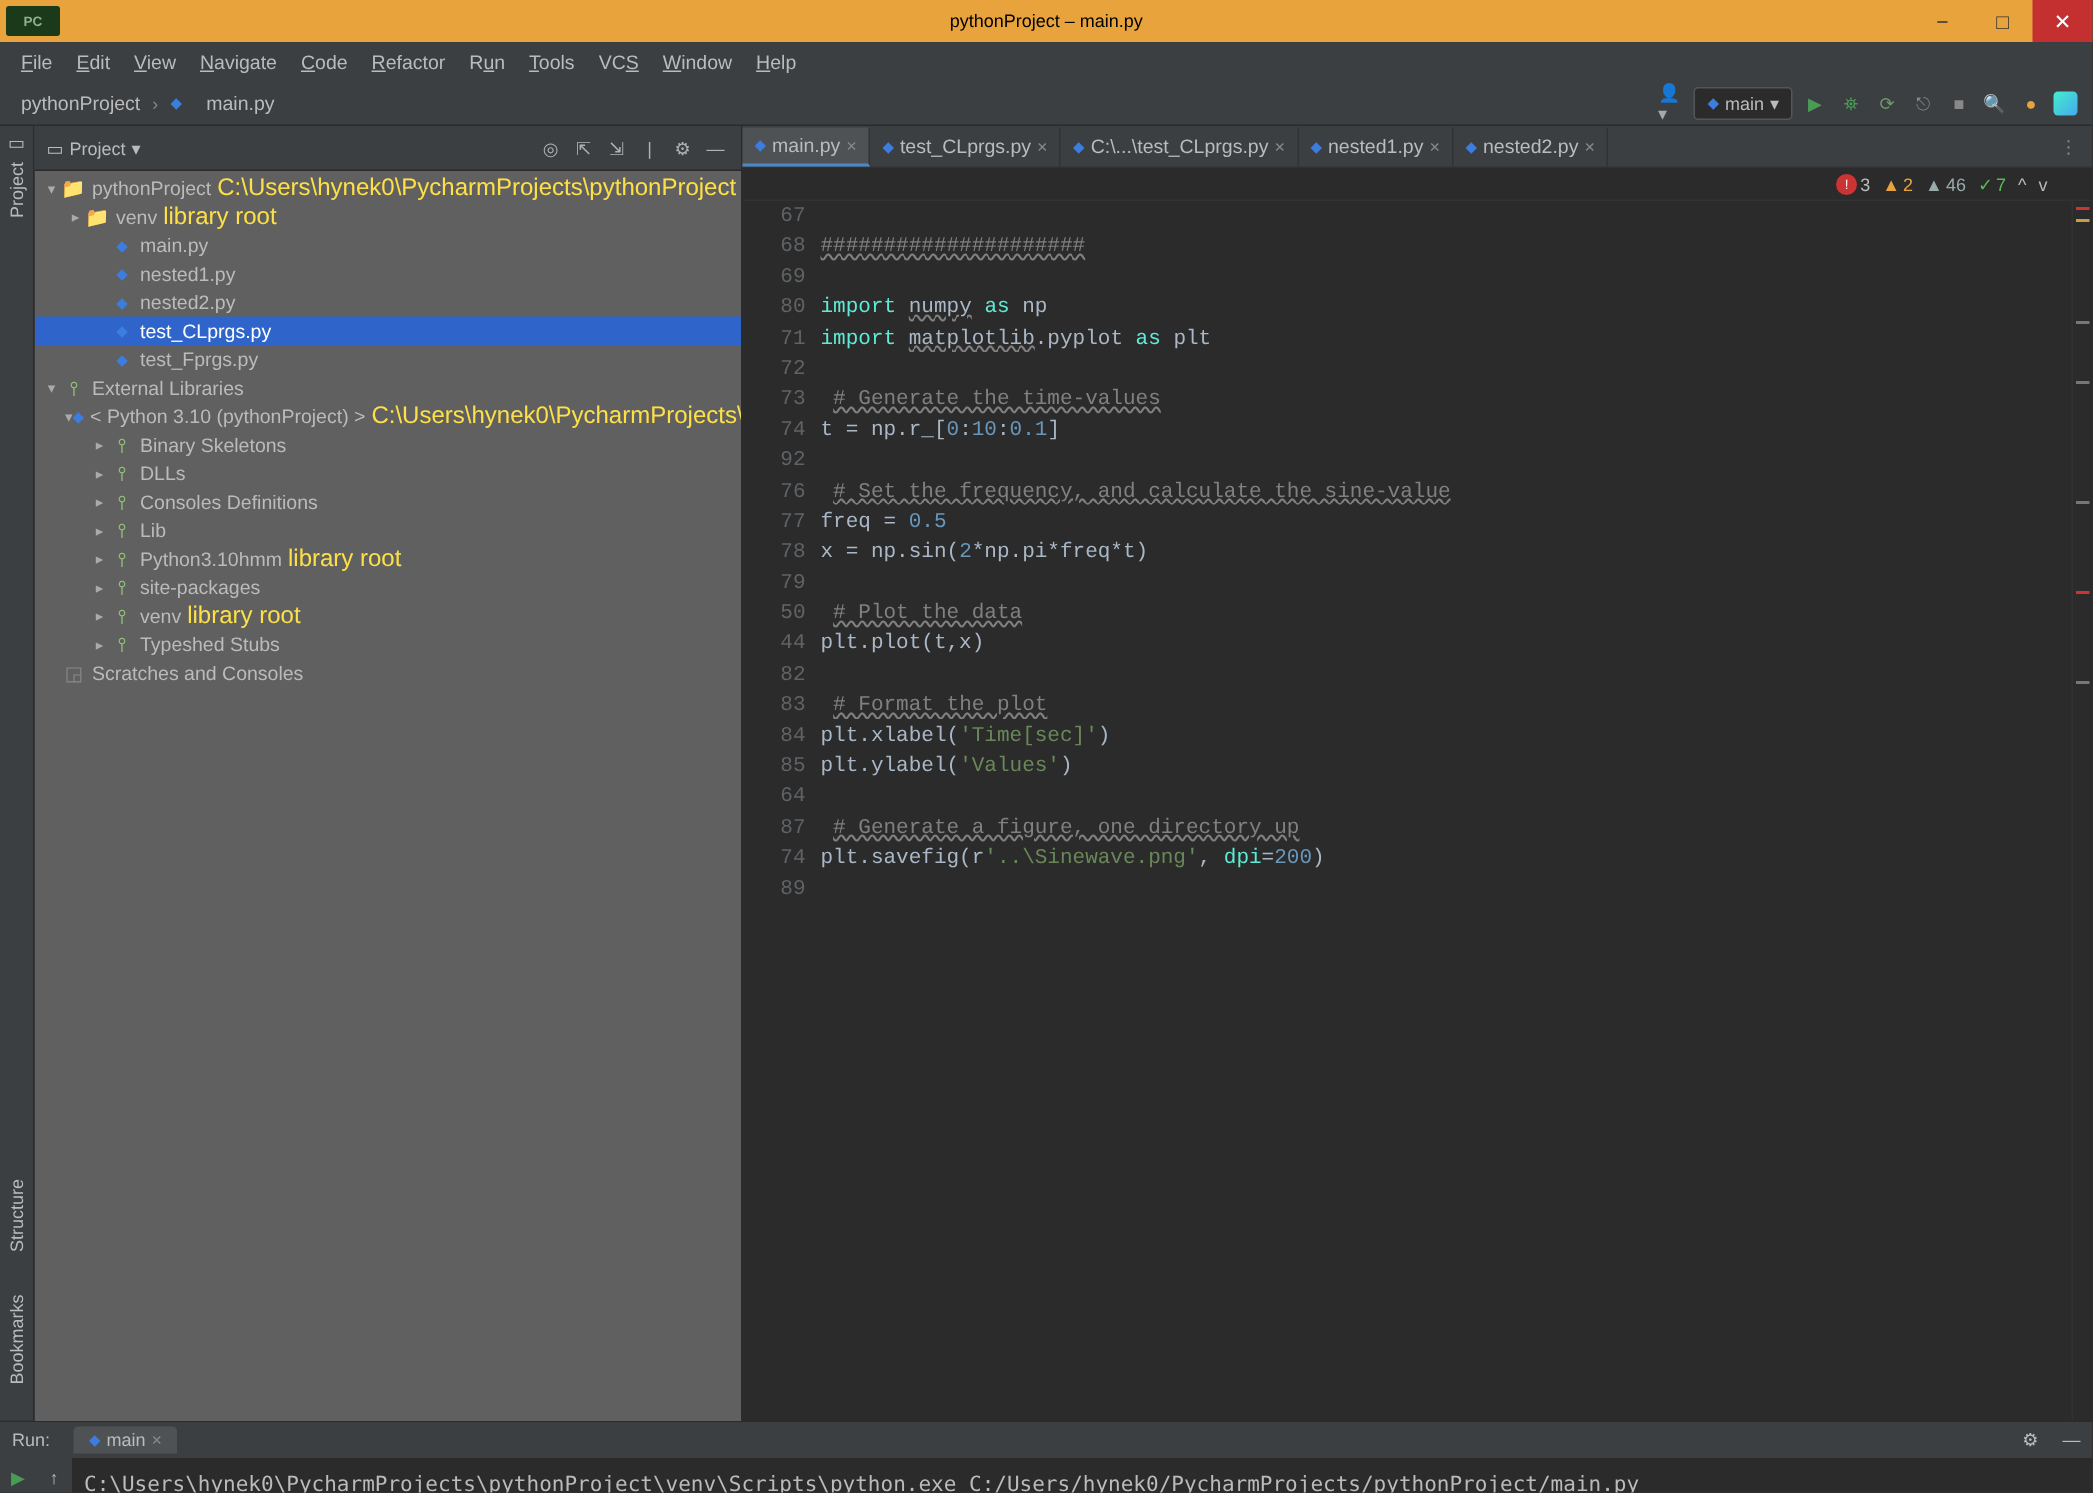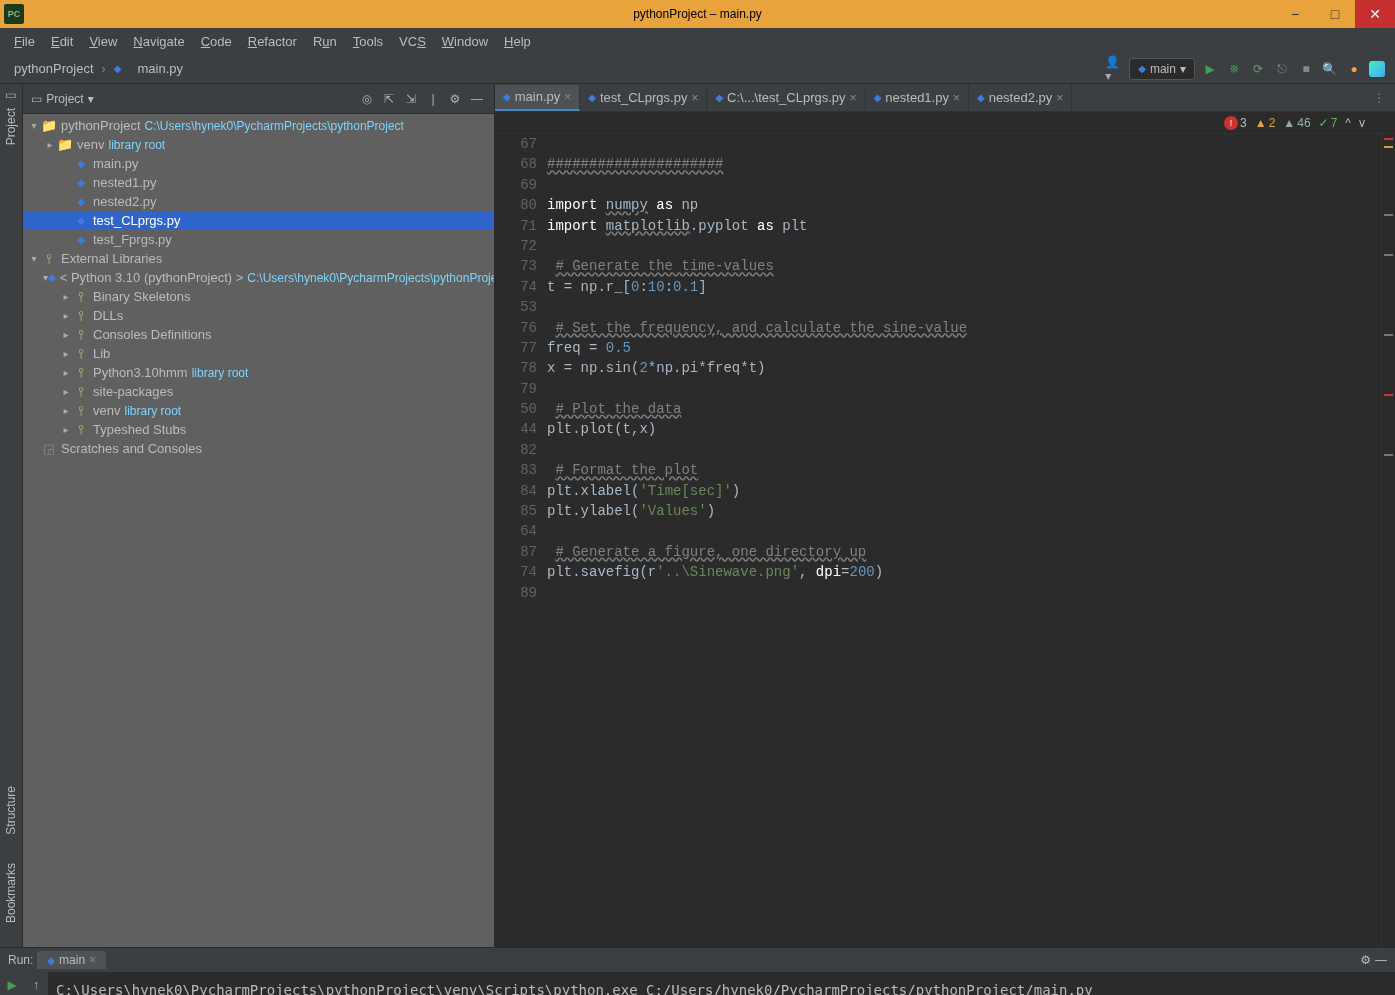--- a/index.html
+++ b/index.html
@@ -1,18 +1,18 @@
 <!DOCTYPE html>
 <html><head>
 <meta charset="utf-8">
 <style>
 * { margin:0; padding:0; box-sizing:border-box; }
 body { font-family:"Segoe UI",Arial,sans-serif; font-size:12px; background:#3c3f41; color:#bbbbbb; width:1395px; height:995px; overflow:hidden; }
 .titlebar { height:28px; background:#e8a33d; display:flex; align-items:center; justify-content:center; position:relative; color:#000; }
-.titlebar-left { position:absolute; left:4px; width:20px; height:20px; background:#1a3a1a; border-radius:2px; display:flex; align-items:center; justify-content:center; color:#8faf8f; font-size:9px; font-weight:bold; }
+.titlebar-left { position:absolute; left:4px; width:36px; height:20px; background:#1a3a1a; border-radius:2px; display:flex; align-items:center; justify-content:center; color:#8faf8f; font-size:9px; font-weight:bold; }
 .titlebar-right { position:absolute; right:0; display:flex; }
 .titlebar-btn { width:40px; height:28px; display:flex; align-items:center; justify-content:center; color:#333; font-size:14px; }
 .titlebar-btn.close { background:#c43030; color:#fff; }
 .menubar { height:26px; background:#3c3f41; display:flex; align-items:center; padding:0 6px; font-size:13px; }
 .menubar span { padding:3px 8px; }
 .menubar span u { text-decoration:underline; }
 .navbar { height:30px; background:#3c3f41; display:flex; align-items:center; border-bottom:1px solid #2b2b2b; }
 .breadcrumb { display:flex; align-items:center; padding-left:10px; gap:4px; flex:1; }
 .bc-item { padding:2px 4px; font-size:13px; }
 .bc-sep { color:#888; }
@@ -33,21 +33,21 @@
 .pane-header { height:30px; display:flex; align-items:center; padding:0 8px; background:#3c3f41; border-bottom:1px solid #2b2b2b; }
 .pane-title { display:flex; align-items:center; gap:4px; flex:1; }
 .pane-tools { display:flex; gap:4px; }
 .pane-tool { width:18px; height:18px; display:flex; align-items:center; justify-content:center; color:#afb1b3; }
 .tree { flex:1; overflow:auto; background:#606060; font-size:13px; padding-top:2px; }
 .tree-row { display:flex; align-items:center; height:19px; padding-left:4px; }
 .tree-row.sel { background:#2f65ca; color:#fff; }
 .tree-arrow { width:14px; text-align:center; color:#aaa; font-size:10px; }
 .tree-icon { width:16px; height:14px; margin-right:4px; display:inline-flex; align-items:center; justify-content:center; }
 .tree-label { white-space:nowrap; }
-.tree-extra { color:#7dd3fc; margin-left:4px; font-size:12px; }
+.tree-extra { color:#fde047; margin-left:4px; font-size:16px; }
 .py-icon { color:#3c7de0; font-size:10px;}
 .folder-icon { color:#8a8a8a; }
 .lib-icon { color:#9c7; }
 
 .editor-area { flex:1; display:flex; flex-direction:column; background:#2b2b2b; min-width:0; }
 .tabs { height:28px; display:flex; align-items:center; border-bottom:1px solid #323232; background:#3c3f41; }
 .tab { display:flex; align-items:center; padding:0 8px; height:26px; gap:4px; font-size:13px; color:#bbb; border-right:1px solid #323232; }
 .tab.active { background:#4e5254; border-bottom:2px solid #4a88c7; }
 .tab-close { color:#888; font-size:12px; }
 .tab-more { margin-left:auto; padding:0 10px; color:#888; }
@@ -56,30 +56,30 @@
 .err-ic { background:#cc3333; color:#fff; border-radius:50%; width:14px; height:14px; font-size:9px; display:flex; align-items:center; justify-content:center; }
 .warn-ic { color:#e8a33d; }
 .weak-ic { color:#9aa; }
 .typo-ic { color:#5b5; }
 
 .editor { flex:1; display:flex; font-family:"Consolas","Courier New",monospace; font-size:14px; overflow:hidden; }
 .gutter { width:52px; text-align:right; padding-right:10px; color:#606366; background:#2b2b2b; }
 .gutter div { height:20.4px; line-height:20.4px; }
 .code { flex:1; white-space:pre; color:#a9b7c6; }
 .code div { height:20.4px; line-height:20.4px; }
-.kw { color:#ffffff; }
+.kw { color:#5eead4; }
 .str { color:#6a8759; }
 .num { color:#6897bb; }
 .cmt { color:#808080; }
 .und { text-decoration:underline wavy #808080; }
 .r-scrollbar { width:14px; background:#2b2b2b; border-left:1px solid #323232; position:relative; }
 .r-mark { position:absolute; left:2px; right:2px; height:2px; }
 
 .run-panel { height:320px; border-top:1px solid #2b2b2b; background:#2b2b2b; display:flex; flex-direction:column; }
-.run-header { height:24px; background:#3c3f41; display:flex; align-items:center; padding:0 8px; gap:4px; }
+.run-header { height:24px; background:#3c3f41; display:flex; align-items:center; padding:0 8px; gap:16px; }
 .run-tab { background:#4e5254; padding:2px 10px; border-radius:3px 3px 0 0; display:flex; gap:4px; align-items:center; }
 .run-body { flex:1; display:flex; }
 .run-toolbar-v { width:24px; background:#3c3f41; display:flex; flex-direction:column; align-items:center; padding-top:6px; gap:10px; }
 .run-toolbar-v2 { width:24px; background:#3c3f41; display:flex; flex-direction:column; align-items:center; padding-top:6px; gap:10px; }
 .run-out { flex:1; font-family:"Consolas",monospace; font-size:14px; padding:8px; color:#bbbbbb; white-space:pre; line-height:20.4px; }
 </style>
 </head>
 <body>
 
 <div class="titlebar">
@@ -305,21 +305,21 @@
     <div class="editor">
       <div class="gutter" id="gutter">
           <div>67</div>
           <div>68</div>
           <div>69</div>
           <div>80</div>
           <div>71</div>
           <div>72</div>
           <div>73</div>
           <div>74</div>
-          <div>53</div>
+          <div>92</div>
           <div>76</div>
           <div>77</div>
           <div>78</div>
           <div>79</div>
           <div>50</div>
           <div>44</div>
           <div>82</div>
           <div>83</div>
           <div>84</div>
           <div>85</div>

